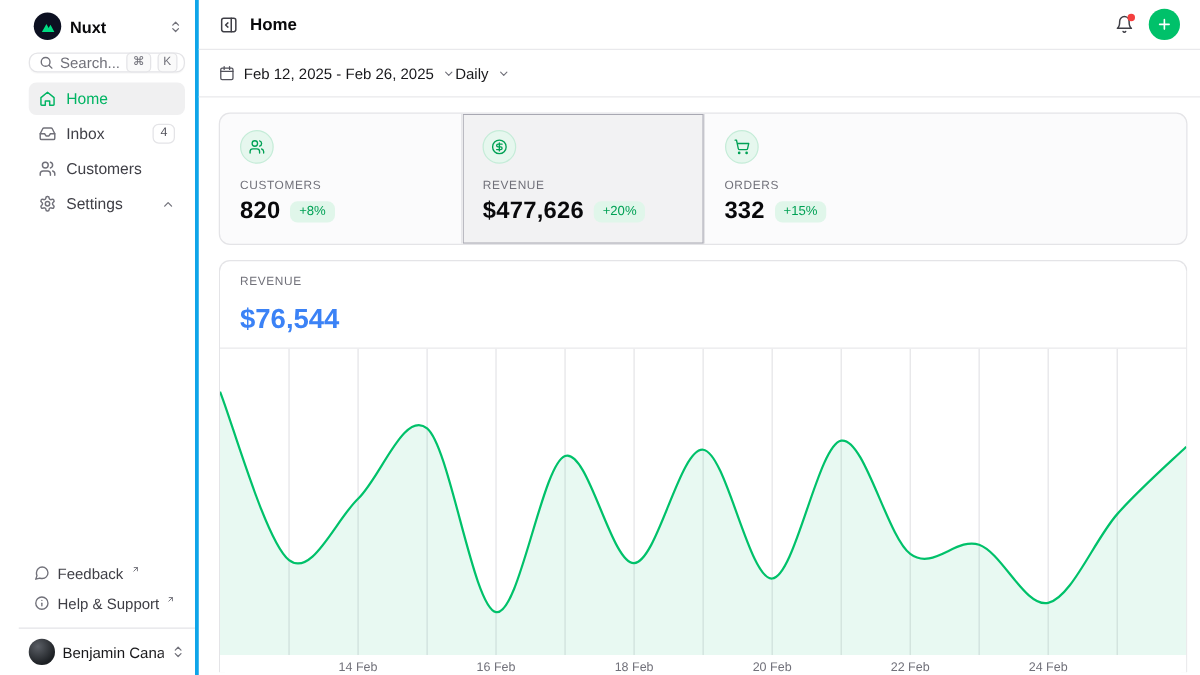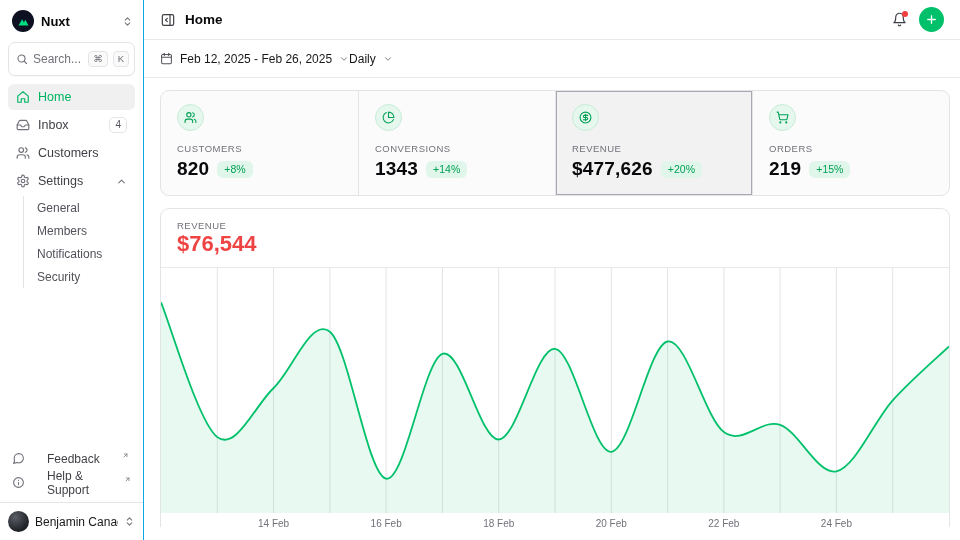--- a/index.html
+++ b/index.html
@@ -1,28 +1,28 @@
 <!DOCTYPE html>
 <html><head>
 <meta charset="utf-8">
 <style>
   * { margin:0; padding:0; box-sizing:border-box; }
   html,body { width:960px; height:540px; overflow:hidden; background:#fff;
     font-family:"Liberation Sans","DejaVu Sans",sans-serif; color:#18181b; }
   .app { display:flex; width:960px; height:540px; }
 
   
-  .sidebar { width:144px; min-width:144px; border-right:1px solid #0ea5e9;
-    display:flex; flex-direction:column; background:#fff; }
+  .sidebar { width:144px; min-width:144px; border-right:3px solid #0ea5e9;
+    display:flex; flex-direction:column; background:#fff;margin-left:15px; }
   .brand-row { display:flex; align-items:center; gap:7px; padding:10px 10px 6px 12px; }
   .brand-logo { width:22px; height:22px; border-radius:50%; background:#0c1021;
     display:flex; align-items:center; justify-content:center; flex:0 0 auto; }
   .brand-name { font-size:13px; font-weight:700; color:#09090b; flex:1; }
   .updown { color:#71717a; display:flex; }
-  .search-box { margin:4px 8px 6px; height:34px; border:1px solid #e4e4e7; border-radius:7px;
+  .search-box { margin:4px 8px 6px; height:16px; border:1px solid #e4e4e7; border-radius:7px;
     background:#fff; display:flex; align-items:center; gap:5px; padding:0 5px 0 7px;
     box-shadow:0 1px 1px rgba(0,0,0,.03); }
   .search-box svg { color:#71717a; flex:0 0 auto; }
   .search-box input { border:0; outline:0; width:100%; min-width:0; font-size:12px;
     font-family:inherit; color:#18181b; background:transparent; }
   .search-box input::placeholder { color:#71717a; }
   .kbd { font-size:9.5px; color:#71717a; border:1px solid #e4e4e7; background:#fafafa;
     border-radius:4px; padding:1px 4px; line-height:12px; flex:0 0 auto; }
   .nav { padding:2px 8px; display:flex; flex-direction:column; gap:2px; }
   .nav-item { height:26px; display:flex; align-items:center; gap:8px; padding:0 8px;
@@ -32,21 +32,21 @@
   .nav-item.active .ni { color:#00b463; }
   .count-badge { margin-left:auto; font-size:10px; color:#52525b; border:1px solid #e4e4e7;
     border-radius:5px; padding:0 5px; line-height:14px; background:#fff; }
   .nav-item .trail { margin-left:auto; color:#71717a; display:flex; }
   .sub-list { margin:0 0 0 15px; border-left:1px solid #e4e4e7; display:flex;
     flex-direction:column; }
   .sub-item { height:23px; display:flex; align-items:center; padding-left:13px;
     font-size:12px; color:#52525b; cursor:pointer; }
   .side-spacer { flex:1; }
   .side-footer { padding:4px 8px 8px; display:flex; flex-direction:column; gap:1px; }
-  .foot-item { height:23px; display:flex; align-items:center; gap:22px; padding:0 4px;
+  .foot-item { height:23px; display:flex; align-items:center; gap:6px; padding:0 4px;
     font-size:12px; color:#3f3f46; cursor:pointer; }
   .foot-item .fi { color:#71717a; display:flex; }
   .ext { color:#71717a; position:relative; top:-3px; display:flex; }
   .user-row { border-top:1px solid #e4e4e7; padding:8px 8px; display:flex;
     align-items:center; gap:6px; cursor:pointer; }
   .avatar { width:21px; height:21px; border-radius:50%; flex:0 0 auto;
     background:radial-gradient(circle at 35% 30%, #5b5f66, #1d2024 70%); }
   .user-name { font-size:12px; font-weight:500; color:#18181b; flex:1;
     white-space:nowrap; overflow:hidden; }
 
@@ -87,21 +87,21 @@
   .stat-value { font-size:19px; font-weight:700; color:#09090b; letter-spacing:.2px; }
   .delta-badge { font-size:10.5px; font-weight:500; color:#00a155; background:#e0f6ea;
     border-radius:6px; padding:2.5px 7px; }
 
   
   .chart-card { margin-top:12px; border:1px solid #e4e4e7; border-radius:9px 9px 0 0;
     border-bottom:0; background:#fff; }
   .chart-head { padding:11px 16px 10px; border-bottom:1px solid #e9e9ec; }
   .chart-label { font-size:9.5px; font-weight:500; letter-spacing:.5px; color:#71717a;
     text-transform:uppercase; }
-  .chart-value { margin-top:0; font-size:22px; font-weight:700; color:#ef4444; }
+  .chart-value { margin-top:11px; font-size:22px; font-weight:700; color:#3b82f6; }
   .plot { position:relative; height:245px; }
   .plot svg { position:absolute; inset:0; width:100%; height:100%; display:block; }
   .xaxis { position:relative; height:14px; }
   .xaxis span { position:absolute; top:5px; transform:translateX(-50%); font-size:10px;
     color:#71717a; white-space:nowrap; }
 </style>
 </head>
 <body>
 
 <div class="app">
@@ -169,26 +169,20 @@
               <path d="M12.22 2h-.44a2 2 0 0 0-2 2v.18a2 2 0 0 1-1 1.73l-.43.25a2 2 0 0 1-2 0l-.15-.08a2 2 0 0 0-2.73.73l-.22.38a2 2 0 0 0 .73 2.73l.15.1a2 2 0 0 1 1 1.72v.51a2 2 0 0 1-1 1.74l-.15.09a2 2 0 0 0-.73 2.73l.22.38a2 2 0 0 0 2.73.73l.15-.08a2 2 0 0 1 2 0l.43.25a2 2 0 0 1 1 1.73V20a2 2 0 0 0 2 2h.44a2 2 0 0 0 2-2v-.18a2 2 0 0 1 1-1.73l.43-.25a2 2 0 0 1 2 0l.15.08a2 2 0 0 0 2.73-.73l.22-.39a2 2 0 0 0-.73-2.73l-.15-.08a2 2 0 0 1-1-1.74v-.5a2 2 0 0 1 1-1.74l.15-.09a2 2 0 0 0 .73-2.73l-.22-.38a2 2 0 0 0-2.73-.73l-.15.08a2 2 0 0 1-2 0l-.43-.25a2 2 0 0 1-1-1.73V4a2 2 0 0 0-2-2z"></path>
               <circle cx="12" cy="12" r="3"></circle>
             </svg>
         </span>
         <span>Settings</span>
         <span class="trail">
           <svg width="11" height="11" viewBox="0 0 24 24" fill="none" stroke="currentColor" stroke-width="2.2" stroke-linecap="round" stroke-linejoin="round">
               <path d="m6 15 6-6 6 6"></path>
             </svg>
         </span>
-      </div>
-      <div class="sub-list">
-        <div class="sub-item">General</div>
-        <div class="sub-item">Members</div>
-        <div class="sub-item">Notifications</div>
-        <div class="sub-item">Security</div>
       </div>
     </nav>
 
     <div class="side-spacer"></div>
 
     <div class="side-footer">
       <div class="foot-item">
         <span class="fi">
           <svg width="13" height="13" viewBox="0 0 24 24" fill="none" stroke="currentColor" stroke-width="2" stroke-linecap="round" stroke-linejoin="round">
               <path d="M21 11.5a8.38 8.38 0 0 1-8.5 8.5 8.5 8.5 0 0 1-3.5-.76L3 21l1.76-5.27A8.38 8.38 0 0 1 4 11.5a8.5 8.5 0 1 1 17 0Z"></path>
@@ -297,33 +291,20 @@
                 <path d="M22 21v-2a4 4 0 0 0-3-3.87"></path>
                 <path d="M16 3.13a4 4 0 0 1 0 7.75"></path>
               </svg>
           </span>
           <div class="stat-label">CUSTOMERS</div>
           <div class="stat-value-row">
             <span class="stat-value">820</span>
             <span class="delta-badge">+8%</span>
           </div>
         </div>
-        <div class="stat-card">
-          <span class="stat-icon">
-            <svg width="13" height="13" viewBox="0 0 24 24" fill="none" stroke="currentColor" stroke-width="2" stroke-linecap="round" stroke-linejoin="round">
-                <path d="M21.21 15.89A10 10 0 1 1 8 2.83"></path>
-                <path d="M22 12A10 10 0 0 0 12 2v10z"></path>
-              </svg>
-          </span>
-          <div class="stat-label">CONVERSIONS</div>
-          <div class="stat-value-row">
-            <span class="stat-value">1343</span>
-            <span class="delta-badge">+14%</span>
-          </div>
-        </div>
         <div class="stat-card selected">
           <span class="stat-icon">
             <svg width="13" height="13" viewBox="0 0 24 24" fill="none" stroke="currentColor" stroke-width="2" stroke-linecap="round" stroke-linejoin="round">
                 <circle cx="12" cy="12" r="10"></circle>
                 <path d="M16 8h-6a2 2 0 1 0 0 4h4a2 2 0 1 1 0 4H8"></path>
                 <path d="M12 18V6"></path>
               </svg>
           </span>
           <div class="stat-label">REVENUE</div>
           <div class="stat-value-row">
@@ -334,21 +315,21 @@
         <div class="stat-card">
           <span class="stat-icon">
             <svg width="13" height="13" viewBox="0 0 24 24" fill="none" stroke="currentColor" stroke-width="2" stroke-linecap="round" stroke-linejoin="round">
                 <circle cx="8" cy="21" r="1"></circle>
                 <circle cx="19" cy="21" r="1"></circle>
                 <path d="M2.05 2.05h2l2.66 12.42a2 2 0 0 0 2 1.58h9.78a2 2 0 0 0 1.95-1.57l1.65-7.43H5.12"></path>
               </svg>
           </span>
           <div class="stat-label">ORDERS</div>
           <div class="stat-value-row">
-            <span class="stat-value">219</span>
+            <span class="stat-value">332</span>
             <span class="delta-badge">+15%</span>
           </div>
         </div>
       </div>
 
       <div class="chart-card">
         <div class="chart-head">
           <div class="chart-label">REVENUE</div>
           <div class="chart-value">$76,544</div>
         </div>

